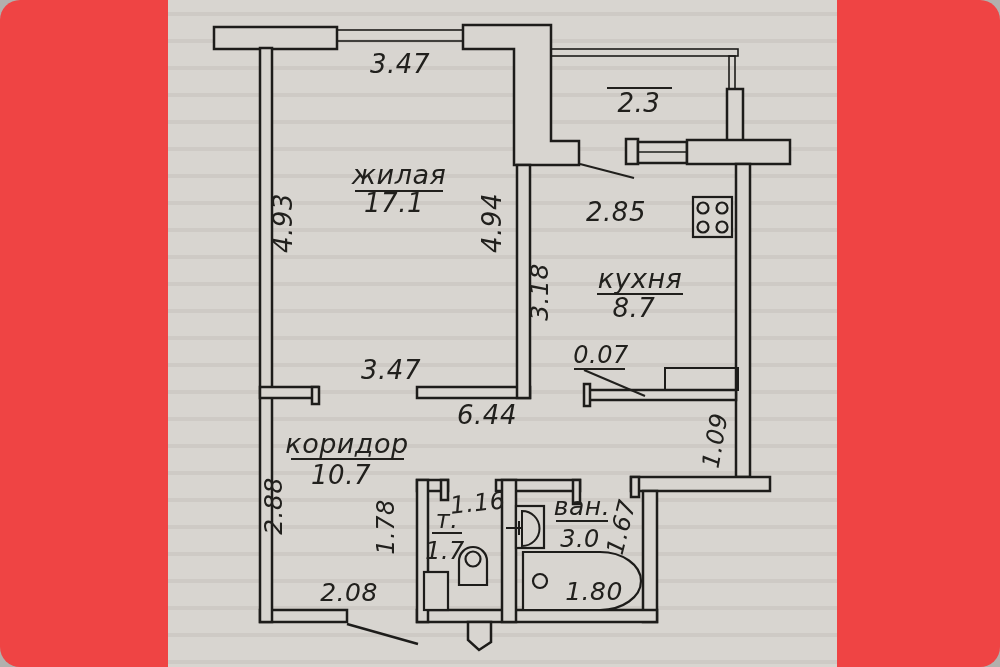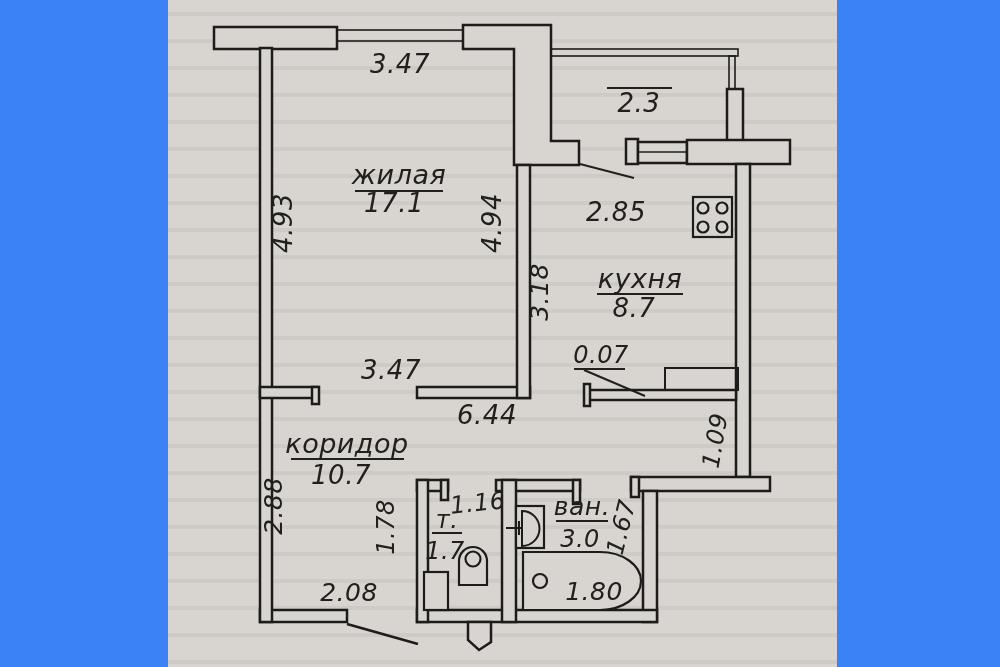--- a/index.html
+++ b/index.html
@@ -1,17 +1,17 @@
 <!DOCTYPE html>
 <html><head>
 <meta charset="utf-8">
 <style>
   html,body{margin:0;padding:0;background:#b2b0ad;}
-  #stage{position:relative;width:1000px;height:667px;background:#3b82f6;overflow:hidden;
-         font-family:"DejaVu Sans",sans-serif;}
+  #stage{position:relative;width:1000px;height:667px;background:#ef4444;overflow:hidden;
+         font-family:"DejaVu Sans",sans-serif;border-radius:20px;}
   svg{position:absolute;left:0;top:0;}
   .lbl{font-family:"DejaVu Sans",sans-serif;font-style:italic;fill:#21201d;letter-spacing:.5px;}
   .wall{fill:#d8d5d0;stroke:#1d1c1a;stroke-width:2.5;}
   .thin{fill:none;stroke:#1d1c1a;stroke-width:1.6;}
   .fix{fill:#d8d5d0;stroke:#1d1c1a;stroke-width:2.2;}
 </style>
 </head>
 <body>
 
 <div id="stage">

